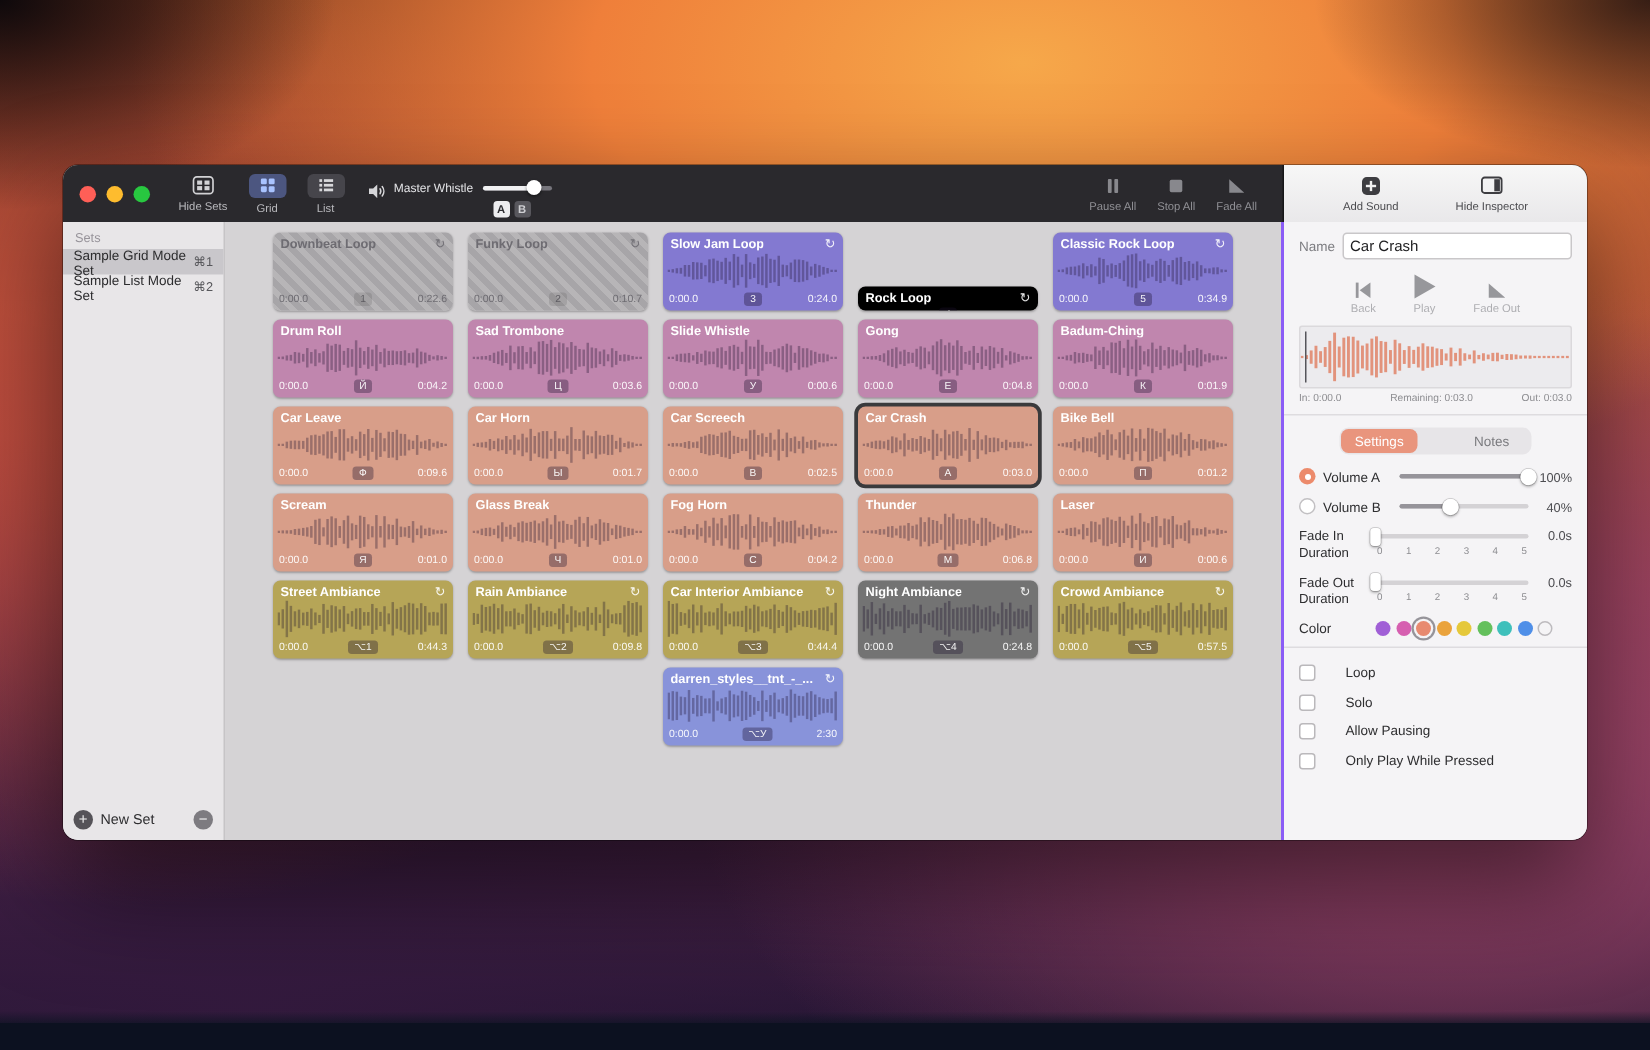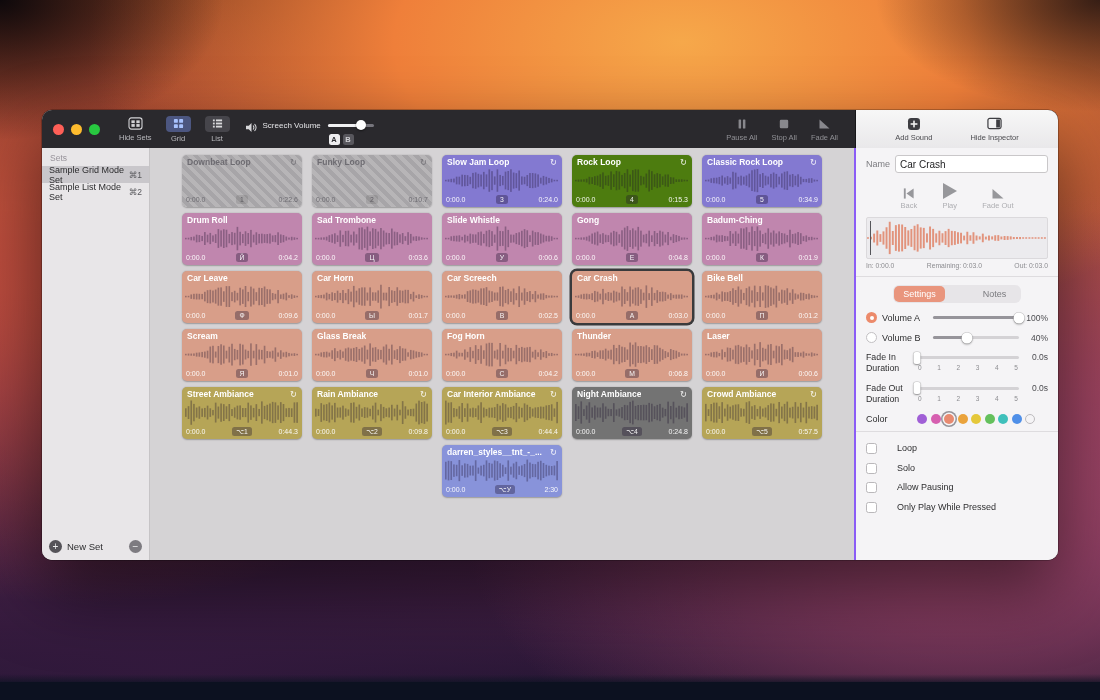--- a/index.html
+++ b/index.html
@@ -175,21 +175,21 @@
 
       <div class="volgrp">
         <span class="spk">
           <svg width="13" height="11" viewBox="0 0 14 12">
               <polygon points="1,4 4,4 7,1 7,11 4,8 1,8" fill="currentColor"></polygon>
               <path d="M9 4.2 a3.2 3.2 0 0 1 0 3.6 M10.6 2.6 a5.4 5.4 0 0 1 0 6.8" stroke="currentColor" fill="none" stroke-width="1.1" stroke-linecap="round"></path>
             </svg>
         </span>
         <div class="volcol">
           <div class="volrow">
-            <span class="vollabel">Screech Volume</span>
+            <span class="vollabel">Master Whistle</span>
             <div class="mslider">
               <div class="mfill" style="width: 72%;"></div>
               <div class="mknob" style="left: 72%;"></div>
             </div>
           </div>
           <div class="abrow">
             <span class="ab a">A</span>
             <span class="ab b">B</span>
           </div>
         </div>
@@ -342,21 +342,21 @@
                 <rect x="112.4" y="9.4" width="1.7" height="1.2" fill="rgba(25,12,40,0.32)"></rect>
                 <rect x="115.2" y="9.4" width="1.7" height="1.2" fill="rgba(25,12,40,0.32)"></rect>
               </svg>
             </div>
             <div class="t-foot">
               <span>0:00.0</span>
               <span class="t-key">3</span>
               <span>0:24.0</span>
             </div>
           </div>
-          <div class="tile" style="background: #4d7c0f;">
+          <div class="tile" style="background: #000000; margin-top: 36px;">
             <div class="t-head">
               <span class="t-title">Rock Loop</span>
               <span class="loop-ic">↻</span>
             </div>
             <div class="t-wave">
               <svg viewBox="0 0 118 20" preserveAspectRatio="none" style="width:100%;height:100%;display:block">
                 <rect x="0.0" y="9.4" width="1.7" height="1.2" fill="rgba(25,12,40,0.32)"></rect>
                 <rect x="2.8" y="9.2" width="1.7" height="1.7" fill="rgba(25,12,40,0.32)"></rect>
                 <rect x="5.6" y="9.1" width="1.7" height="1.8" fill="rgba(25,12,40,0.32)"></rect>
                 <rect x="8.4" y="9.0" width="1.7" height="1.9" fill="rgba(25,12,40,0.32)"></rect>

